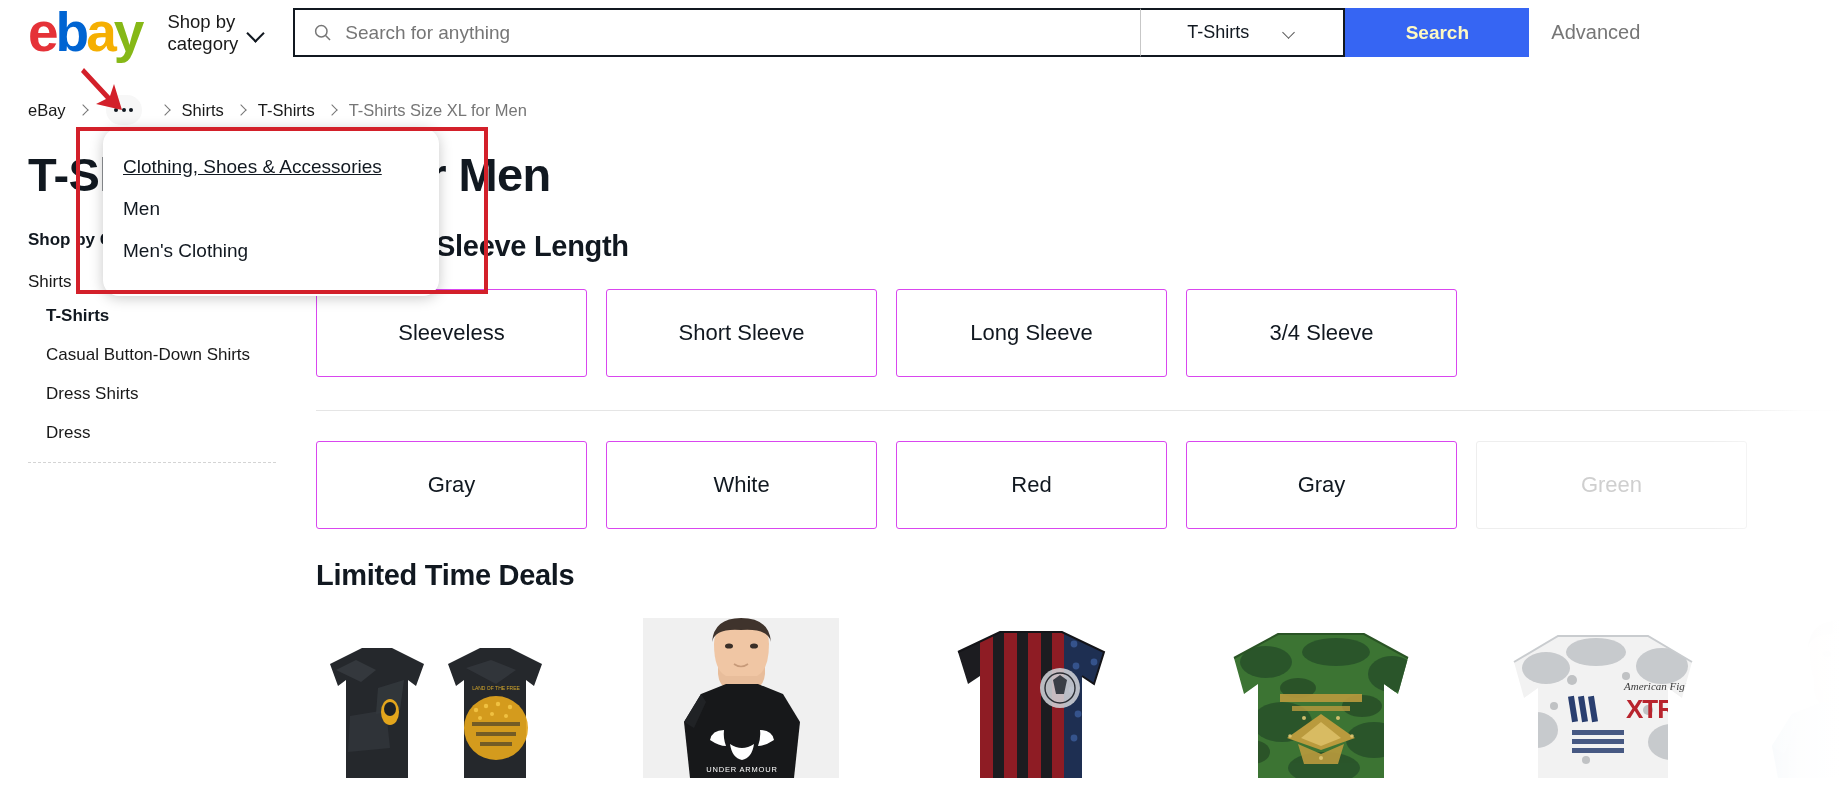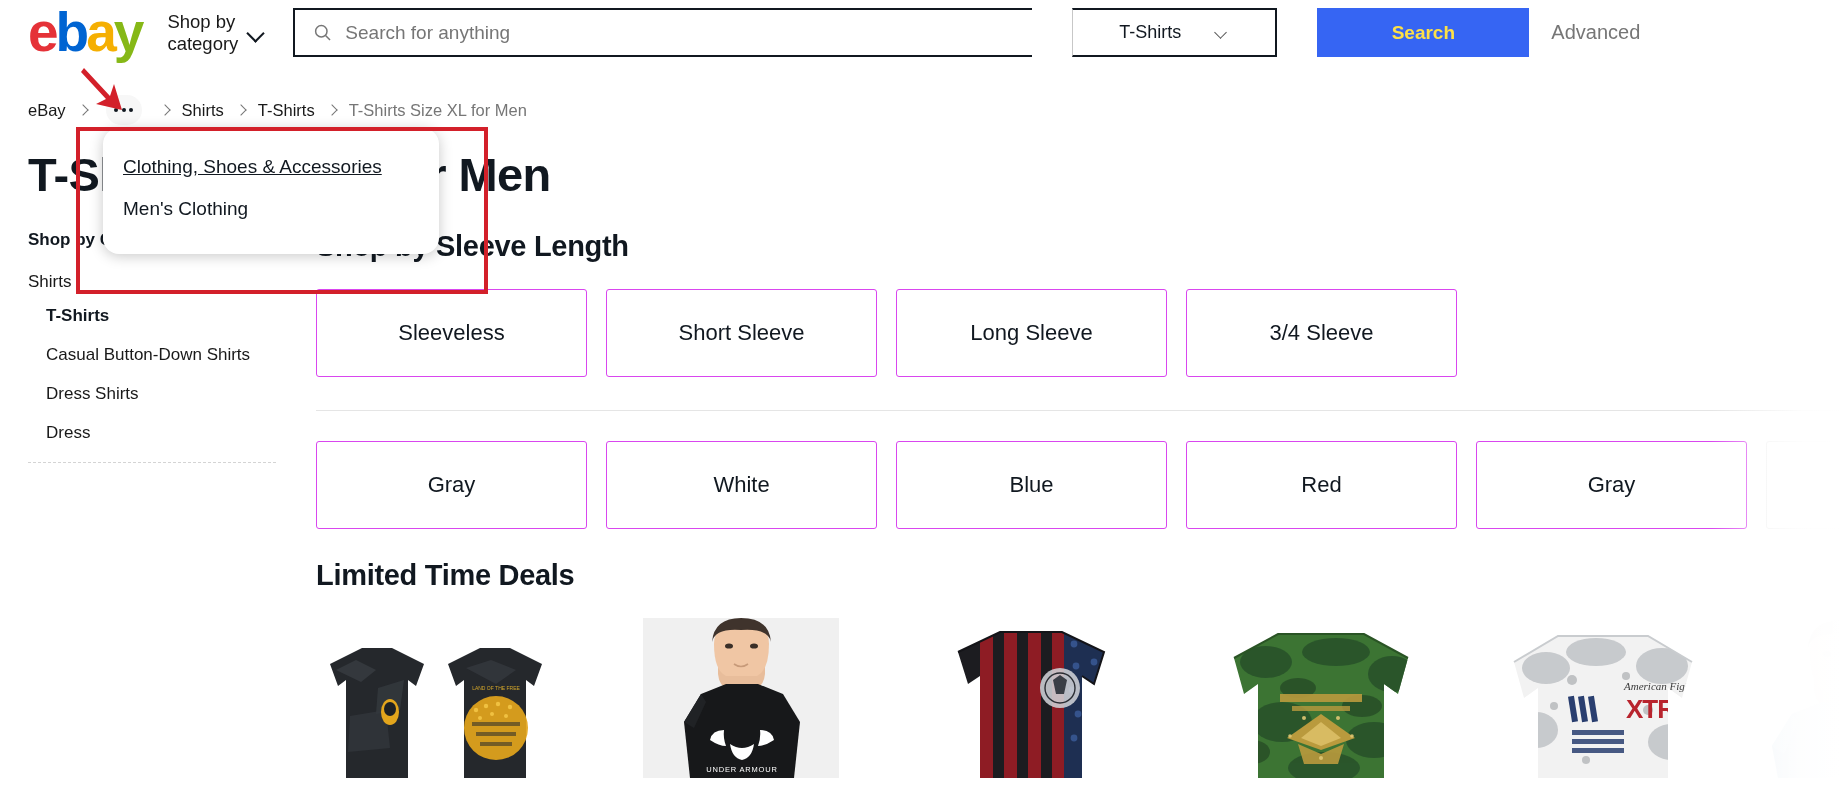--- a/index.html
+++ b/index.html
@@ -62,21 +62,20 @@
     border-bottom: 2.4px solid #111820;
     transform: rotate(45deg);
   }
 
   .searchbar {
     display: flex;
     align-items: stretch;
     height: 49px;
     flex: 1;
     max-width: 1236px;
-    gap: 40px;
   }
   .search-input-wrap {
     flex: 1;
     border: 2px solid #111820;
     border-right: none;
     display: flex;
     align-items: center;
     padding-left: 18px;
     gap: 13px;
     background: #fff;
@@ -112,23 +111,23 @@
     content: "";
     position: absolute;
     left: 1px; top: 0px;
     width: 8px; height: 8px;
     border-right: 1.6px solid #555;
     border-bottom: 1.6px solid #555;
     transform: rotate(45deg);
   }
 
   .search-button {
-    width: 212px;
+    width: 184px;
     background: #3665f3;
-    color: #fde047;
+    color: #fef9c3;
     border: none;
     font-size: 19px;
     font-weight: bold;
     font-family: "Liberation Sans", sans-serif;
     cursor: pointer;
   }
   .advanced-link {
     font-size: 20px;
     color: #767676;
     margin-left: 22px;
@@ -408,21 +407,20 @@
         <div class="pill-card">Long Sleeve</div>
         <div class="pill-card">3/4 Sleeve</div>
       </div>
       <div class="hr-divider"></div>
     </section>
 
     <section class="section-block">
       <div class="card-row">
         <div class="pill-card">Gray</div>
         <div class="pill-card">White</div>
-        <div class="pill-card">Blue</div>
         <div class="pill-card">Red</div>
         <div class="pill-card">Gray</div>
         <div class="pill-card faded">Green</div>
       </div>
     </section>
 
     <section class="section-block">
       <div class="section-heading">Limited Time Deals</div>
       <div class="deals-row">
 
@@ -622,20 +620,21 @@
         </div>
 
       </div>
     </section>
 
   </main>
 </div>
 
 <div class="bc-dropdown">
   <div class="bc-dd-item underlined">Clothing, Shoes &amp; Accessories</div>
+  <div class="bc-dd-item">Men</div>
   <div class="bc-dd-item">Men's Clothing</div>
 </div>
 
 <div class="anno-box"></div>
 <svg class="anno-arrow" viewBox="0 0 46 50">
   <path d="M4 2 L30 30 L34 18 L42 44 L16 38 L26 33 L1 6 Z" fill="#d3202a"></path>
 </svg>
 
 <div class="right-fade"></div>
 

